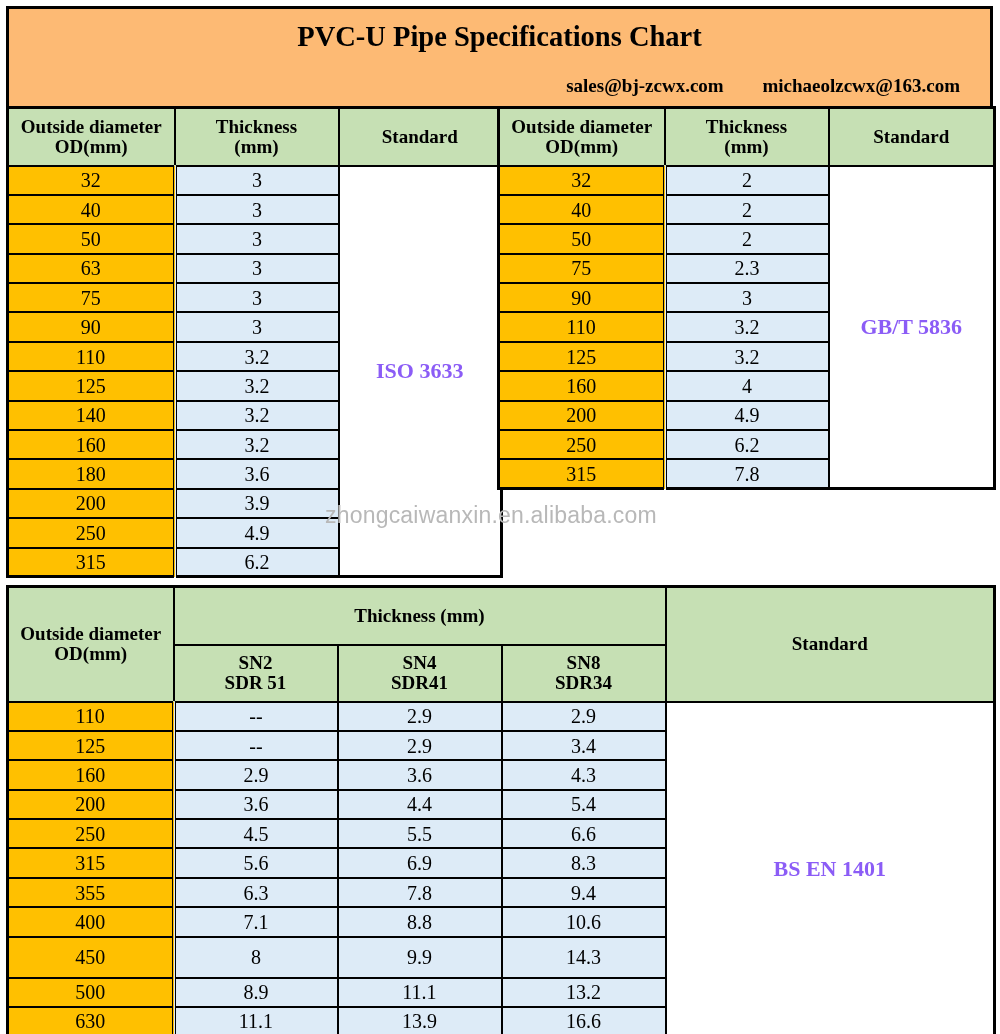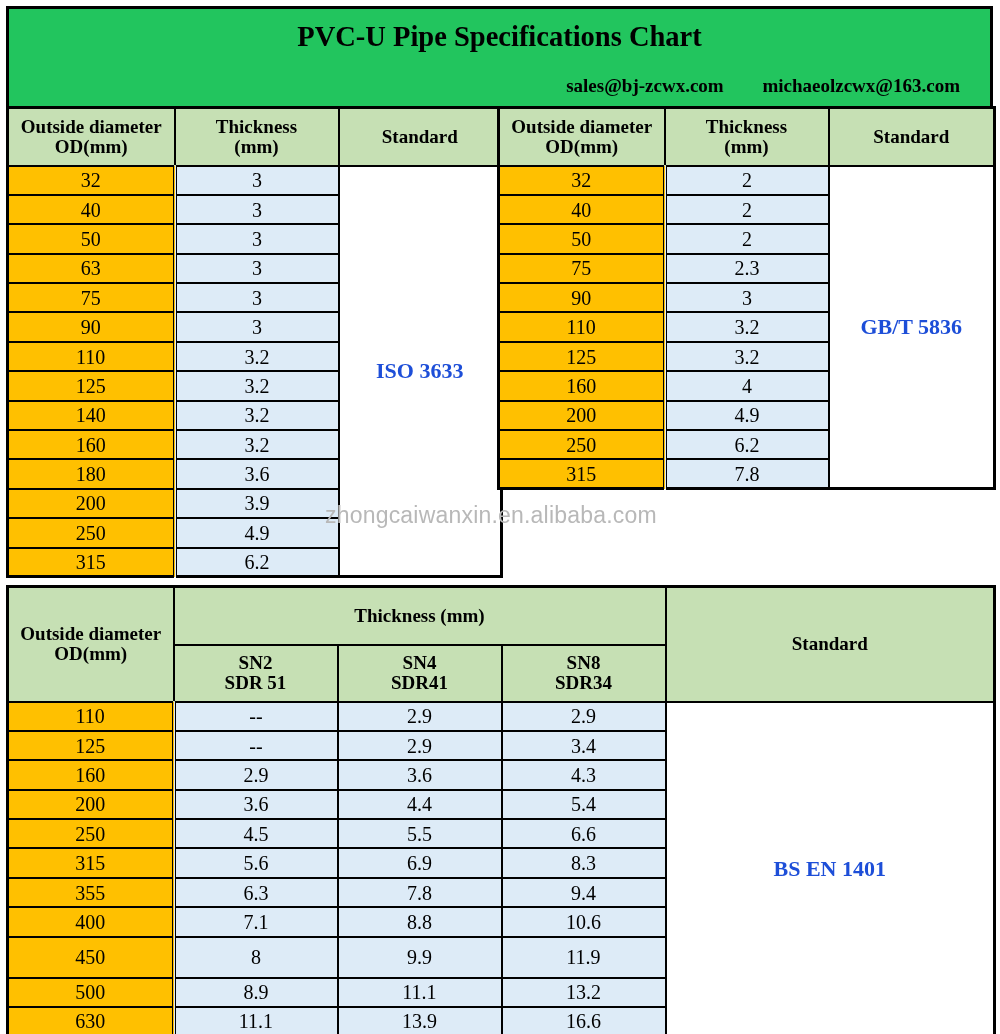--- a/index.html
+++ b/index.html
@@ -1,29 +1,29 @@
 <!DOCTYPE html>
 <html><head>
 <meta charset="utf-8">
 <style>
   html,body{margin:0;padding:0;background:#fff;}
   body{width:1000px;height:1034px;position:relative;font-family:"Liberation Serif",serif;color:#000;overflow:hidden;}
   .abs{position:absolute;box-sizing:border-box;}
-  .title-box{left:6px;top:6px;width:987px;height:100px;border:3px solid #000;border-bottom:none;background:#22c55e;}
+  .title-box{left:6px;top:6px;width:987px;height:100px;border:3px solid #000;border-bottom:none;background:#fdba74;}
   .title{position:absolute;left:0;right:0;top:10px;text-align:center;font-weight:bold;font-size:30px;font-family:"Liberation Serif",serif;transform:scaleX(0.95);}
   .subtitle{position:absolute;left:0;right:0;top:50px;text-align:center;font-weight:bold;font-size:19px;}
   .emails{position:absolute;right:30px;top:66px;font-weight:bold;font-size:19px;}
   .emails span{margin-left:34px;}
   table{border-collapse:collapse;position:absolute;table-layout:fixed;}
   td,th{box-sizing:border-box;padding:0;text-align:center;vertical-align:middle;font-size:20px;line-height:20px;}
   th{background:#c6e0b4;font-weight:bold;font-size:19px;border:2px solid #000;}
   .od{background:#ffc000;font-weight:normal;border:2px solid #000;border-right:4px double #000;}
   .odn{background:#ffc000;border:2px solid #000;border-right:4px double #000;}
   .th{background:#ddebf7;border:2px solid #000;}
-  .std{background:#fff;border:2px solid #000;color:#1d4ed8;font-weight:bold;font-size:22px;}
+  .std{background:#fff;border:2px solid #000;color:#8b5cf6;font-weight:bold;font-size:22px;}
   .outer{border:3px solid #000;padding-left:8px;}
   .watermark{position:absolute;left:325px;top:502px;font-family:"Liberation Sans",sans-serif;font-size:23px;color:#b8b8b8;letter-spacing:0.2px;}
 </style>
 </head>
 <body>
 
 <div class="abs title-box">
   <div class="title">PVC-U Pipe Specifications Chart</div>
   <div class="emails">
     <span>sales@bj-zcwx.com</span>
@@ -236,21 +236,21 @@
       <tr style="height: 29.4px;">
         <td class="odn">400</td>
         <td class="th">7.1</td>
         <td class="th">8.8</td>
         <td class="th">10.6</td>
       </tr>
       <tr style="height: 41px;">
         <td class="odn">450</td>
         <td class="th">8</td>
         <td class="th">9.9</td>
-        <td class="th">11.9</td>
+        <td class="th">14.3</td>
       </tr>
       <tr style="height: 29.4px;">
         <td class="odn">500</td>
         <td class="th">8.9</td>
         <td class="th">11.1</td>
         <td class="th">13.2</td>
       </tr>
       <tr style="height: 29.4px;">
         <td class="odn">630</td>
         <td class="th">11.1</td>

